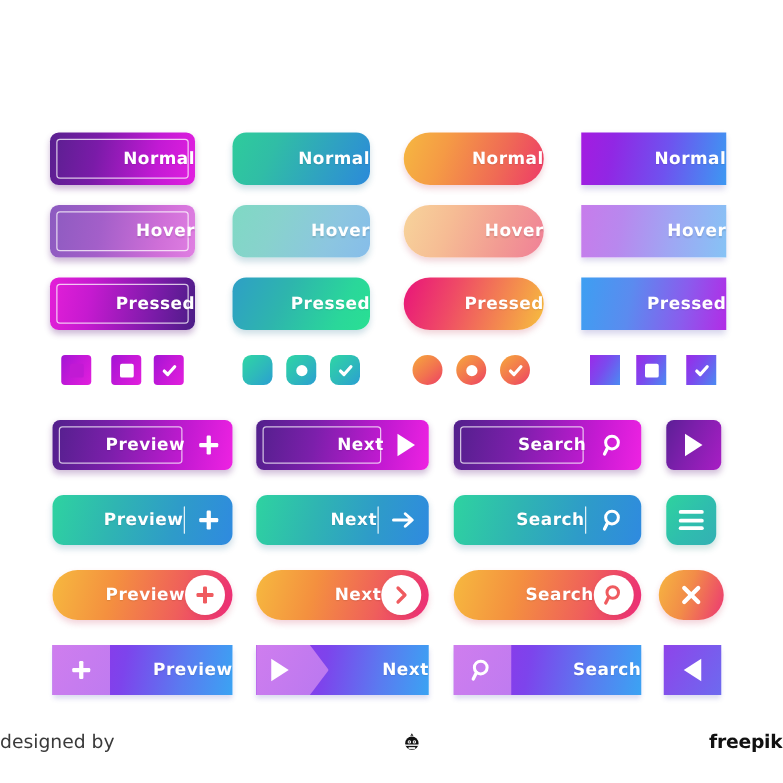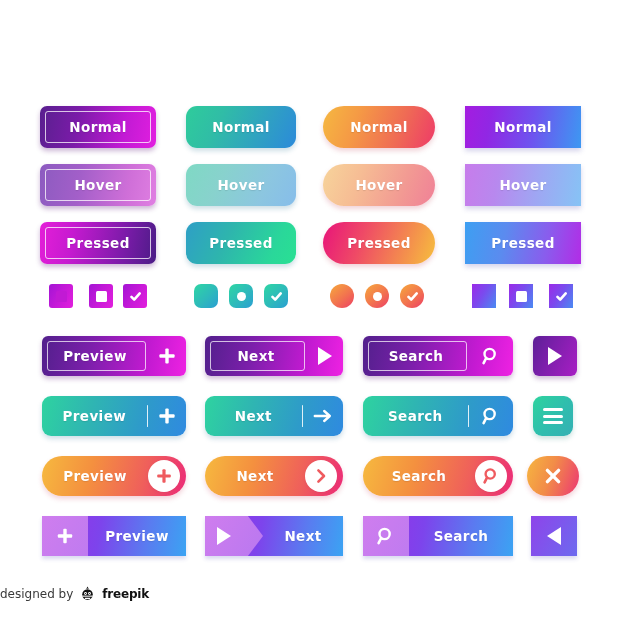--- a/index.html
+++ b/index.html
@@ -38,21 +38,21 @@
     font-family:"DejaVu Sans", sans-serif;
     text-shadow:0 1px 1px rgba(0,0,0,.10);
     white-space:nowrap;
   }
 
   
   .state-btn{
     position:absolute;
     display:flex;
     align-items:center;
-    justify-content:center;
+    justify-content:flex-end;
     box-sizing:border-box;
   }
 
   
   .c1{
     width:116px;height:42px;border-radius:7px;
     box-shadow:0 3px 5px rgba(90,20,120,.30);
   }
   .c1::after{
     content:"";position:absolute;
@@ -121,21 +121,21 @@
   
   .act{
     position:absolute;
     display:flex;
     align-items:center;
     box-sizing:border-box;
     overflow:hidden;
   }
   .act .seg-label{
     flex:1;
-    display:flex;align-items:center;justify-content:center;
+    display:flex;align-items:center;justify-content:flex-end;
     height:100%;position:relative;
   }
   .act .seg-icon{
     display:flex;align-items:center;justify-content:center;
     height:100%;position:relative;
   }
 
   
   .rowA{
     height:40px;border-radius:6px;
@@ -237,22 +237,22 @@
   .ico-x{width:20px;height:20px;}
   .ico-x line{stroke:#ffffff;stroke-width:3.4;stroke-linecap:round;}
   .ico-plus-c{width:18px;height:18px;}
   .ico-plus-c rect{fill:#ef5b5f;}
   .ico-chev-c{width:18px;height:18px;}
   .ico-chev-c path{stroke:#ef5b5f;stroke-width:2.6;fill:none;stroke-linecap:round;stroke-linejoin:round;}
 
   
   .footer{
     position:absolute;left:0;bottom:24px;width:626px;
-    display:flex;align-items:center;justify-content:flex-start;gap:6px;
-    font-size:12px;color:#2b2b2b;
+    display:flex;align-items:center;justify-content:space-between;gap:6px;
+    font-size:15px;color:#2b2b2b;
     font-family:"DejaVu Sans", sans-serif;
   }
   .footer .by{font-weight:400;color:#3a3a3a;}
   .footer .brand{font-weight:bold;color:#111111;letter-spacing:-0.2px;}
   .freepik-mark{width:17px;height:17px;display:block;}
 </style>
 </head>
 <body>
 
 <div class="page">

